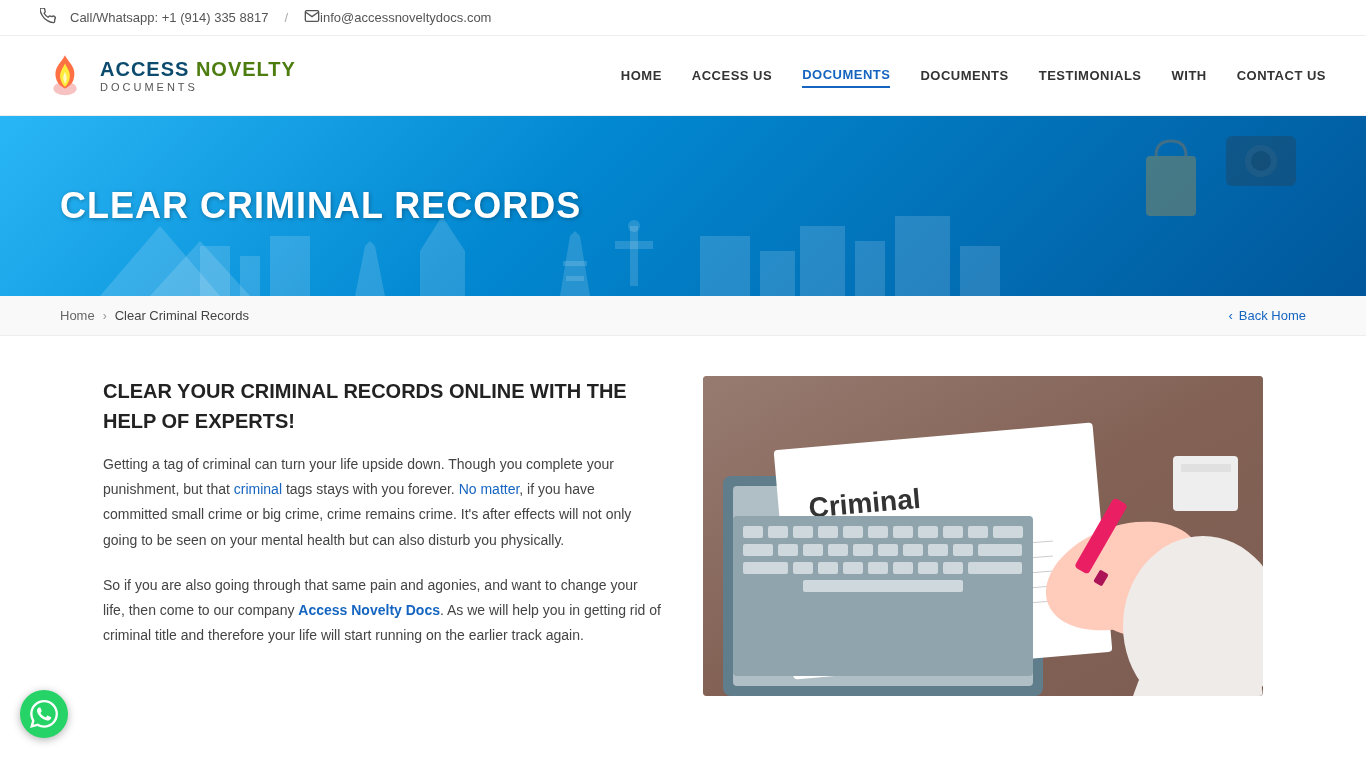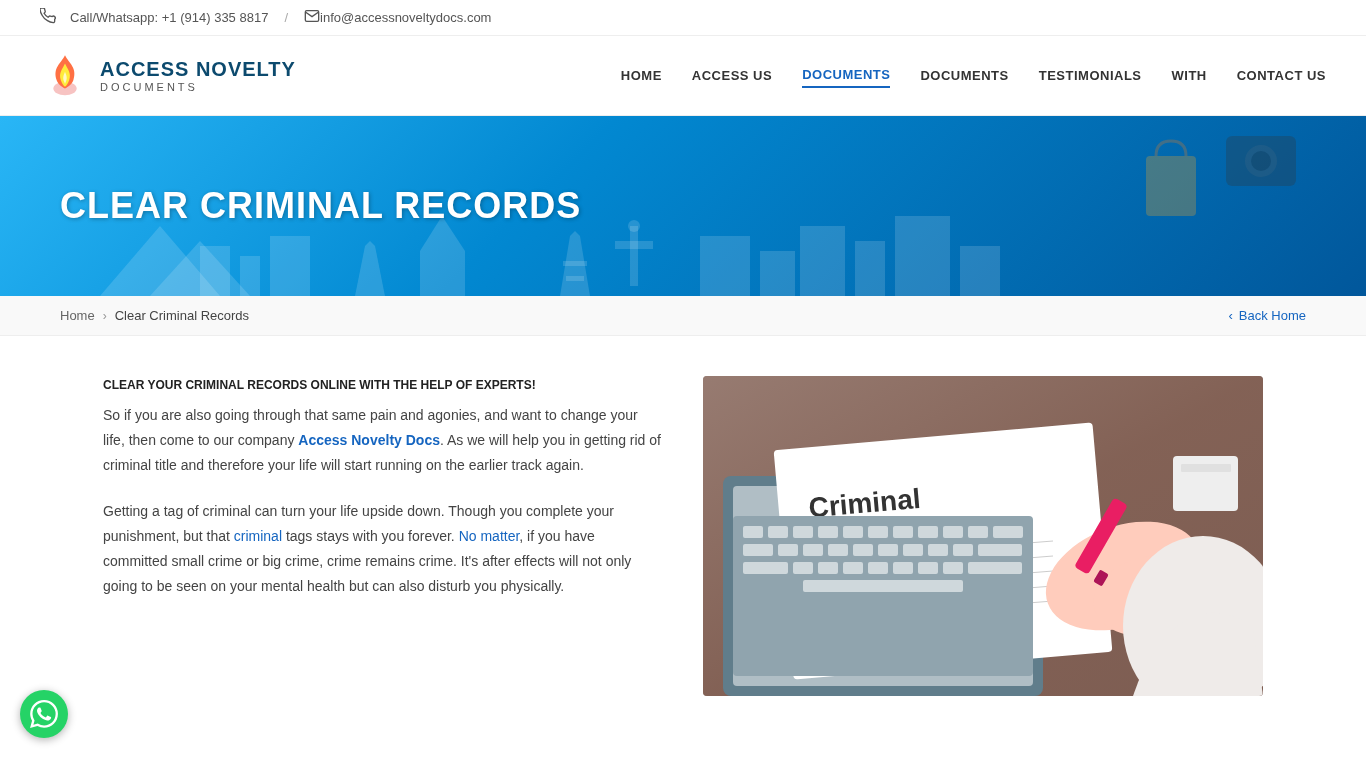--- a/index.html
+++ b/index.html
@@ -26,21 +26,21 @@
       border-bottom: 1px solid #eee;
       padding: 0 40px;
       display: flex;
       align-items: center;
       justify-content: space-between;
       height: 80px;
     }
     .logo { display: flex; align-items: center; gap: 10px; text-decoration: none; }
     .logo-text { display: flex; flex-direction: column; }
     .logo-text-main { font-size: 20px; font-weight: 700; color: #1a237e; letter-spacing: 1px; }
-    .logo-text-main span { color: #0c4a6e; }
+    .logo-text-main span { color: #4d7c0f; }
     .logo-text-sub { font-size: 11px; letter-spacing: 3px; color: #555; }
 
     nav { display: flex; align-items: center; gap: 30px; }
     nav a {
       text-decoration: none;
       font-size: 13px;
       font-weight: 600;
       color: #333;
       letter-spacing: 0.5px;
       padding: 4px 0;
@@ -102,24 +102,24 @@
       max-width: 1280px;
       margin: 0 auto;
       padding: 40px 60px;
       display: flex;
       gap: 40px;
     }
     .content-left { flex: 1; min-width: 0; }
     .content-right { width: 560px; flex-shrink: 0; }
 
     .article-title {
-      font-size: 12px;
+      font-size: 20px;
       font-weight: 800;
       color: #222;
-      margin-bottom: 9px;
+      margin-bottom: 16px;
       line-height: 1.5;
       text-transform: uppercase;
     }
     .article-body {
       font-size: 14px;
       line-height: 1.8;
       color: #444;
       margin-bottom: 20px;
     }
     .article-body .highlight { color: #1565c0; }
@@ -264,24 +264,24 @@
   <a href="#" class="breadcrumb-right">
     <span>‹</span>
     <span>Back Home</span>
   </a>
 </div>
 
 <div class="main-content">
   <div class="content-left">
     <h2 class="article-title">CLEAR YOUR CRIMINAL RECORDS ONLINE WITH THE HELP OF EXPERTS!</h2>
     <p class="article-body">
-      So if you are also going through that same pain and agonies, and want to change your life, then come to our company <a href="#">Access Novelty Docs</a>. As we will help you in getting rid of criminal title and therefore your life will start running on the earlier track again.
+      Getting a tag of criminal can turn your life upside down. Though you complete your punishment, but that <span class="highlight">criminal</span> tags stays with you forever. <span class="highlight">No matter</span>, if you have committed small crime or big crime, crime remains crime. It's after effects will not only going to be seen on your mental health but can also disturb you physically.
     </p>
     <p class="article-body">
-      Getting a tag of criminal can turn your life upside down. Though you complete your punishment, but that <span class="highlight">criminal</span> tags stays with you forever. <span class="highlight">No matter</span>, if you have committed small crime or big crime, crime remains crime. It's after effects will not only going to be seen on your mental health but can also disturb you physically.
+      So if you are also going through that same pain and agonies, and want to change your life, then come to our company <a href="#">Access Novelty Docs</a>. As we will help you in getting rid of criminal title and therefore your life will start running on the earlier track again.
     </p>
   </div>
   <div class="content-right">
     <div class="content-image">
       <svg class="img-svg" viewBox="0 0 560 320" xmlns="http://www.w3.org/2000/svg">
 
         <rect width="560" height="320" fill="#8d6e63"></rect>
         <rect width="560" height="320" fill="url(#wood)" opacity="0.5"></rect>
         <defs>
           <linearGradient id="wood" x1="0" y1="0" x2="1" y2="1">

